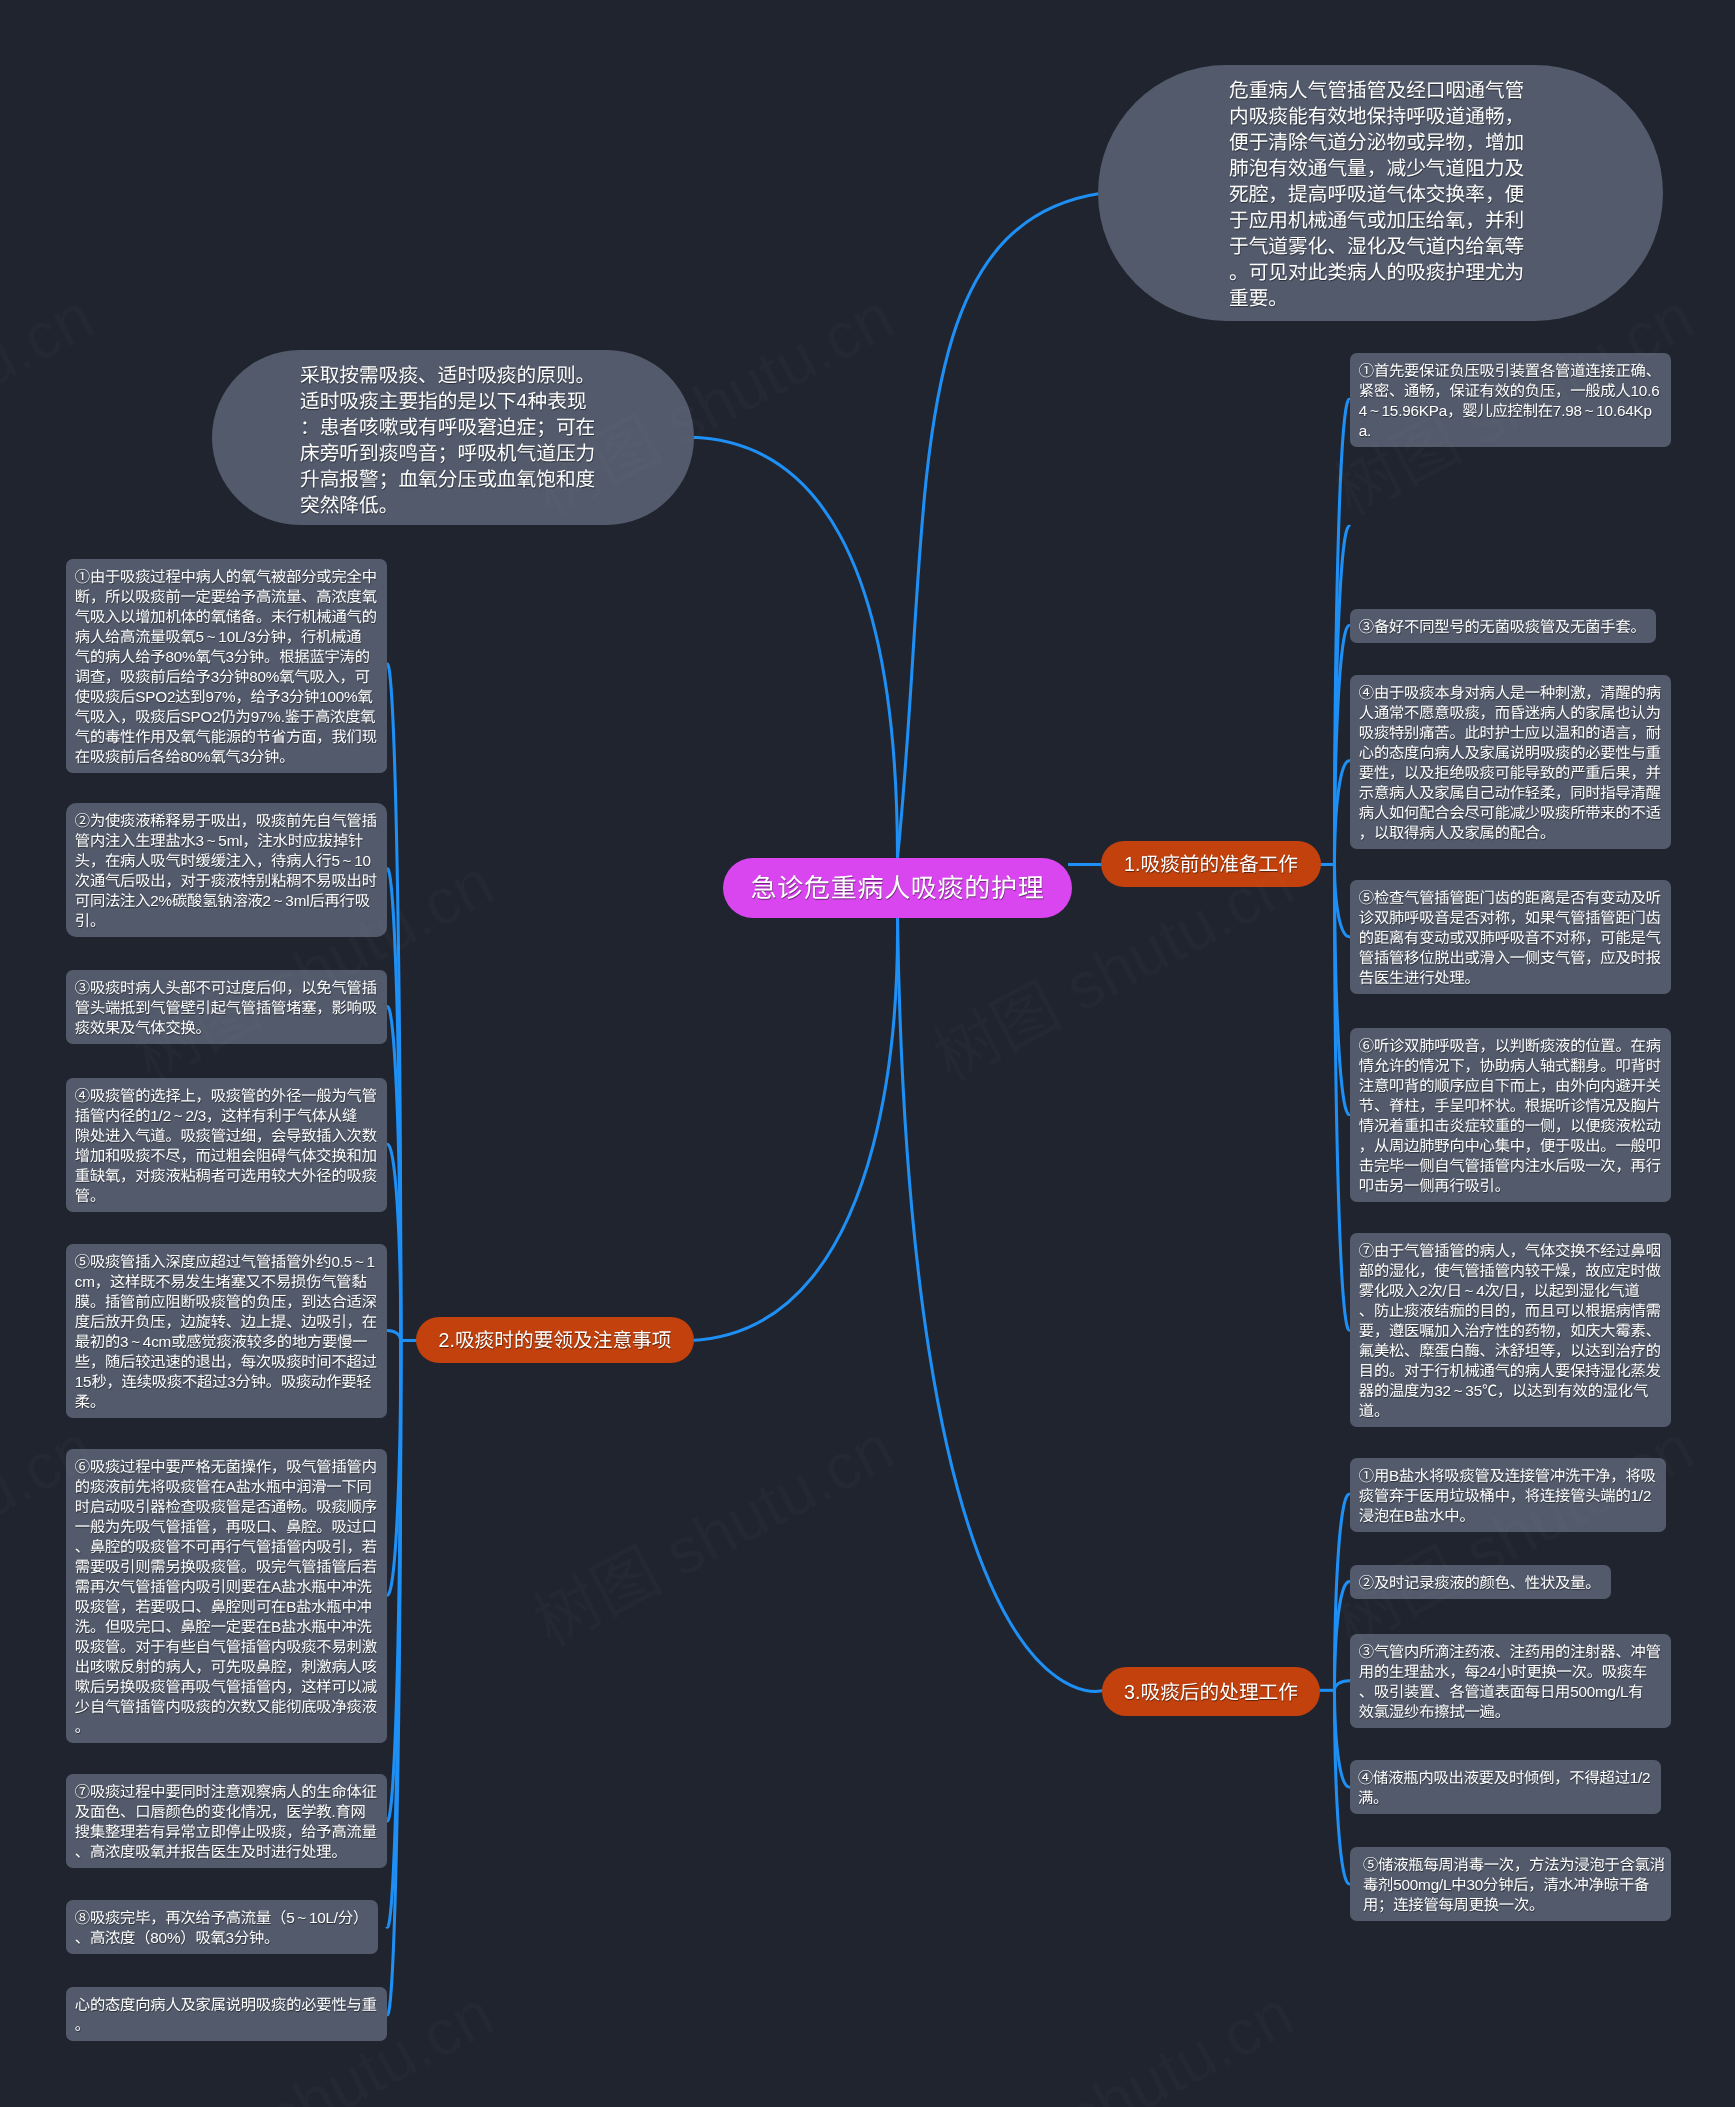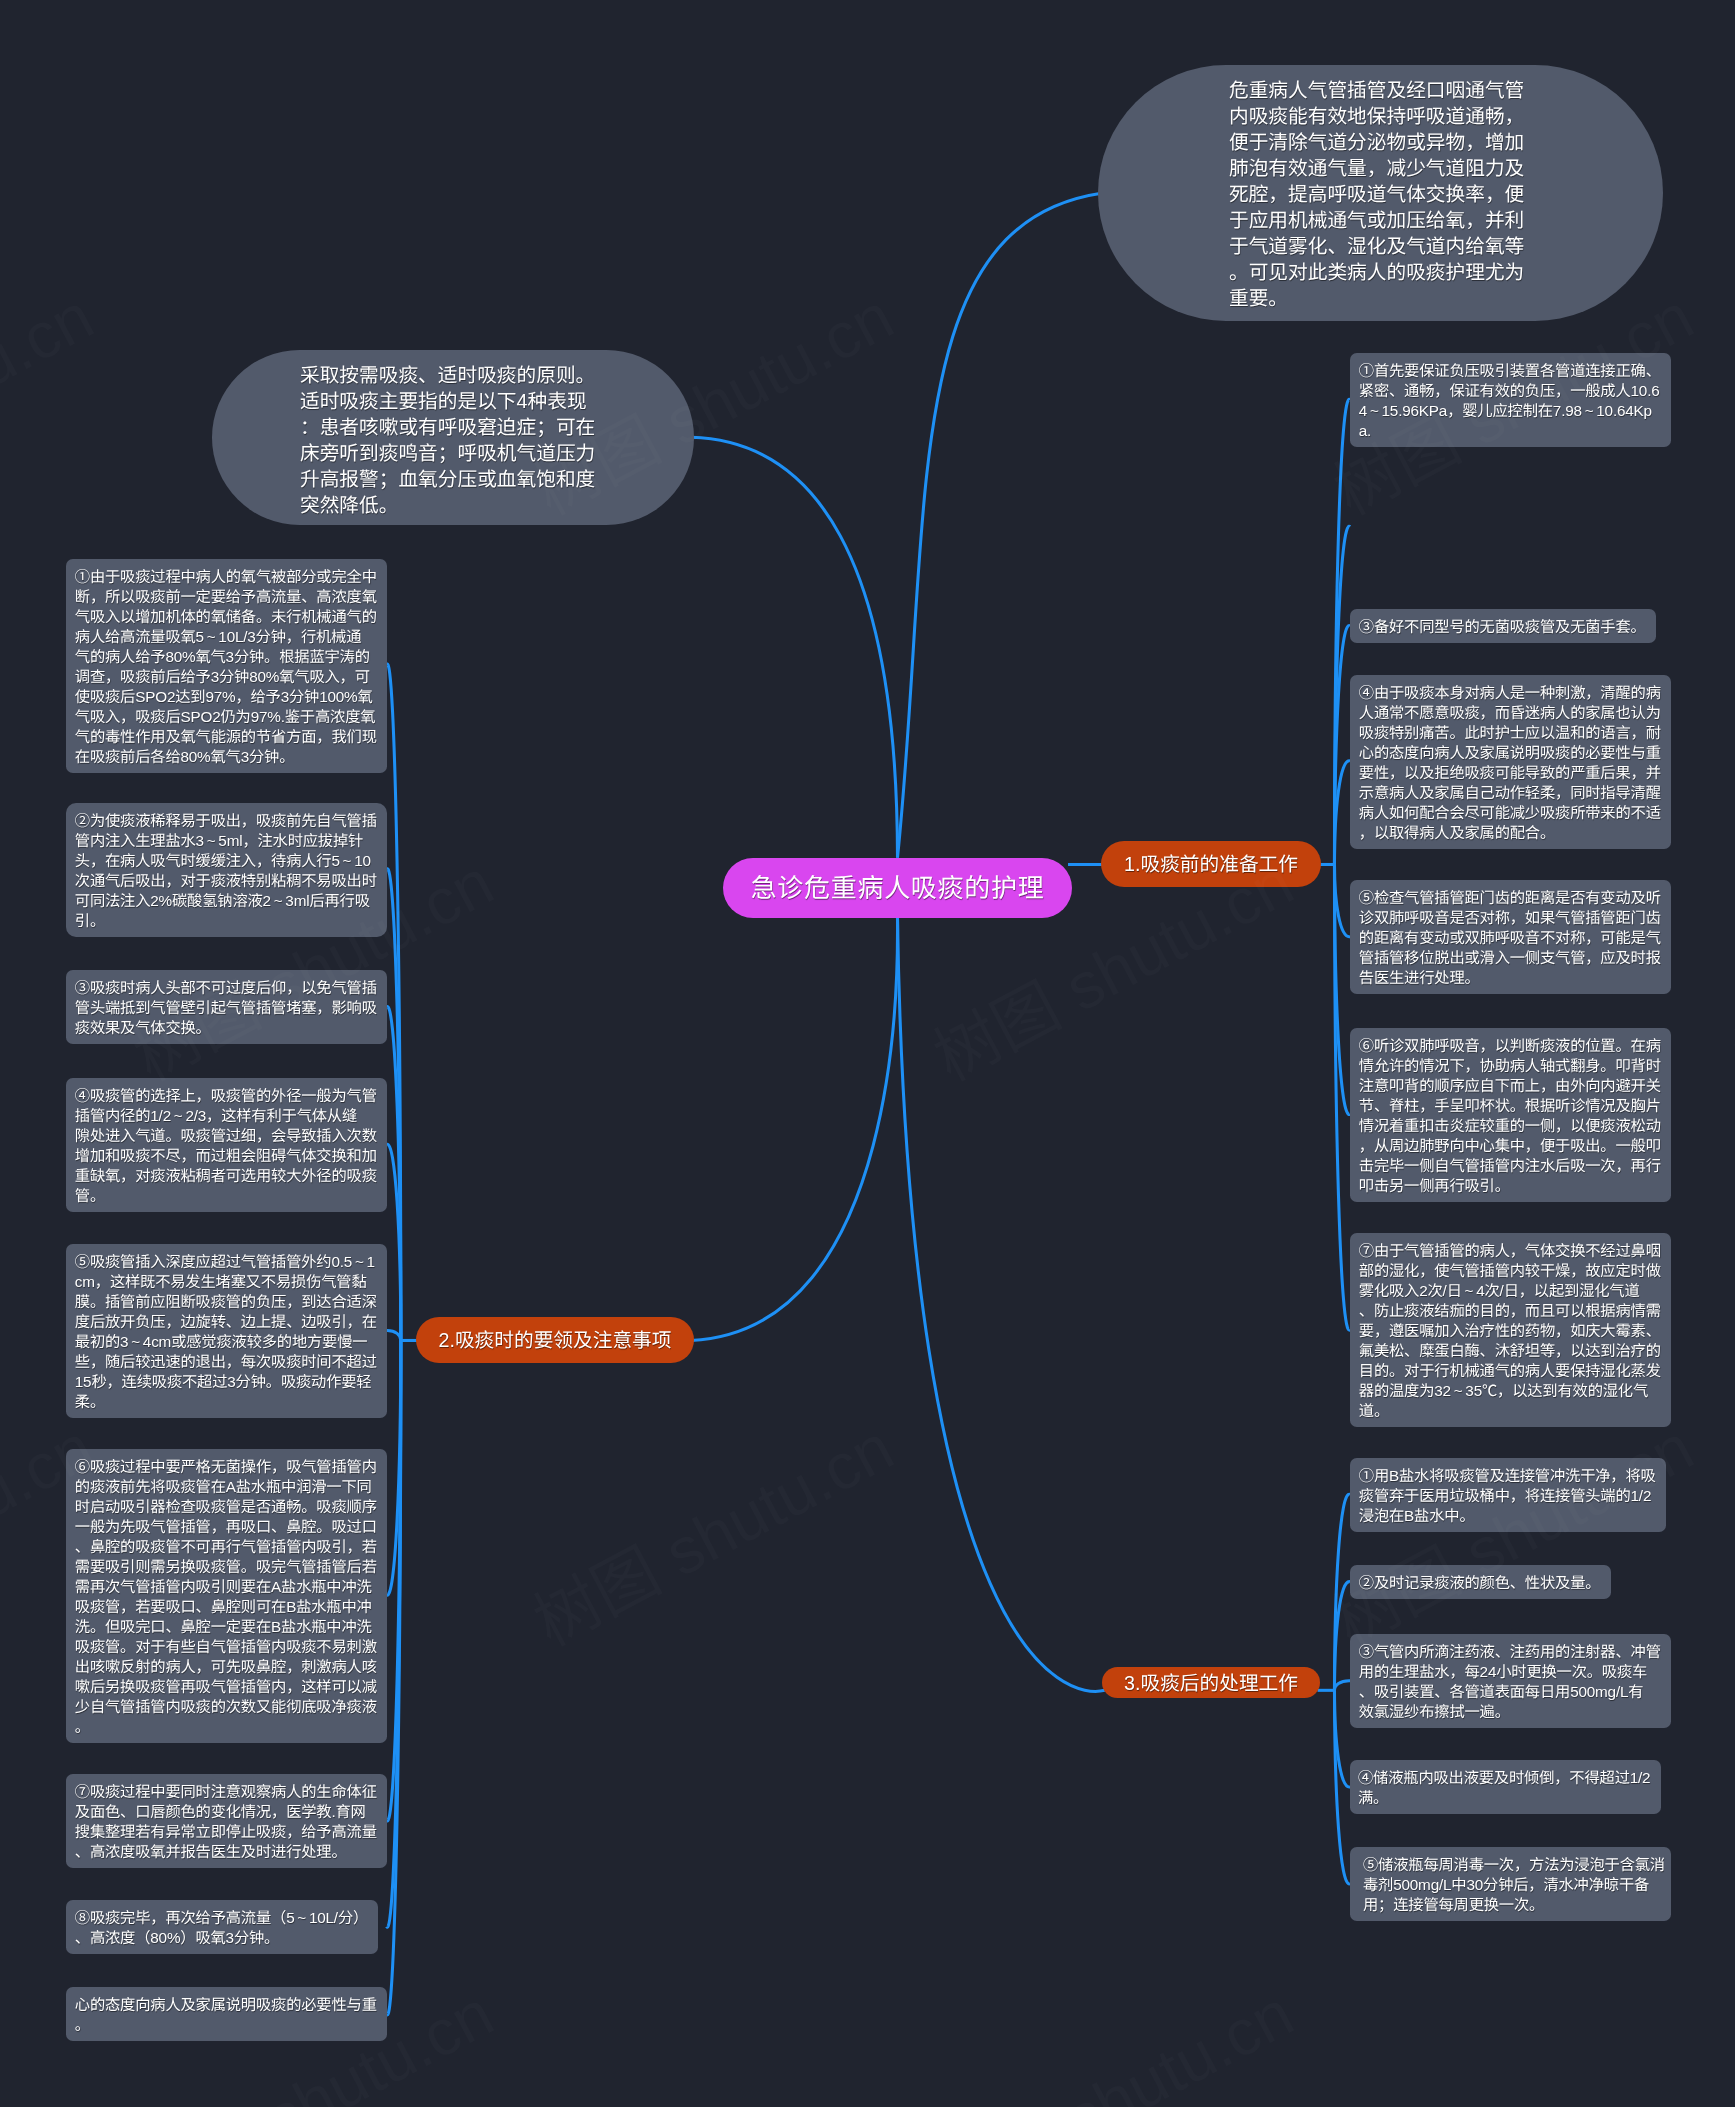--- a/index.html
+++ b/index.html
@@ -94,21 +94,21 @@
 。可见对此类病人的吸痰护理尤为
 重要。</div>
 <div class="node intro" style="left:212px;top:350px;width:482px;height:175px;padding-left:88px;">采取按需吸痰、适时吸痰的原则。
 适时吸痰主要指的是以下4种表现
 ：患者咳嗽或有呼吸窘迫症；可在
 床旁听到痰鸣音；呼吸机气道压力
 升高报警；血氧分压或血氧饱和度
 突然降低。</div>
 <div class="node branch" style="left:1101px;top:841px;width:220px;height:46px;">1.吸痰前的准备工作</div>
 <div class="node branch" style="left:416px;top:1317px;width:278px;height:46px;">2.吸痰时的要领及注意事项</div>
-<div class="node branch" style="left:1102px;top:1667px;width:218px;height:31px;">3.吸痰后的处理工作</div>
+<div class="node branch" style="left:1102px;top:1667px;width:218px;height:49px;">3.吸痰后的处理工作</div>
 <div class="node leaf" style="left:1350px;top:353px;">①首先要保证负压吸引装置各管道连接正确、
 紧密、通畅，保证有效的负压，一般成人10.6
 4 ~ 15.96KPa，婴儿应控制在7.98 ~ 10.64Kp
 a.</div>
 <div class="node leaf" style="left:1350px;top:609px;">③备好不同型号的无菌吸痰管及无菌手套。</div>
 <div class="node leaf" style="left:1350px;top:675px;">④由于吸痰本身对病人是一种刺激，清醒的病
 人通常不愿意吸痰，而昏迷病人的家属也认为
 吸痰特别痛苦。此时护士应以温和的语言，耐
 心的态度向病人及家属说明吸痰的必要性与重
 要性，以及拒绝吸痰可能导致的严重后果，并

